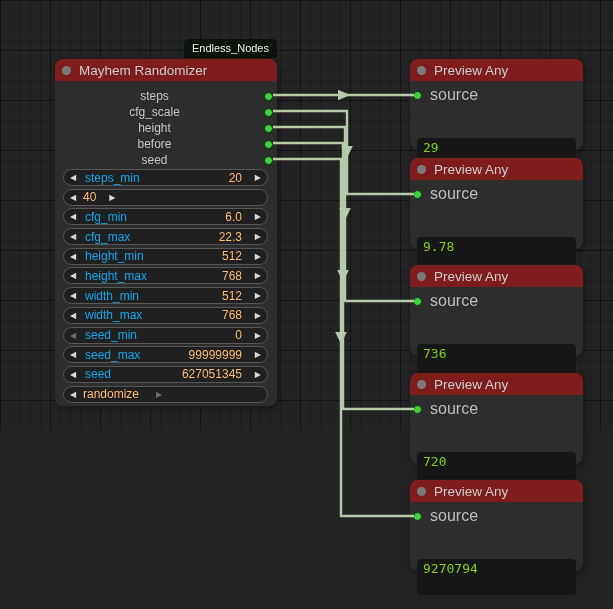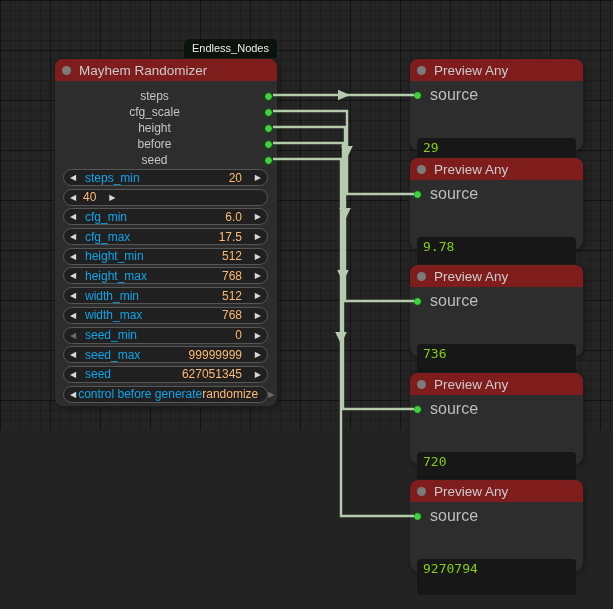--- a/index.html
+++ b/index.html
@@ -111,21 +111,21 @@
       </div>
       <div class="widget">
         <span class="warrow left">◀</span>
         <span class="wlabel">cfg_min</span>
         <span class="wvalue">6.0</span>
         <span class="warrow right">▶</span>
       </div>
       <div class="widget">
         <span class="warrow left">◀</span>
         <span class="wlabel">cfg_max</span>
-        <span class="wvalue">17.5</span>
+        <span class="wvalue">22.3</span>
         <span class="warrow right">▶</span>
       </div>
       <div class="widget">
         <span class="warrow left">◀</span>
         <span class="wlabel">height_min</span>
         <span class="wvalue">512</span>
         <span class="warrow right">▶</span>
       </div>
       <div class="widget">
         <span class="warrow left">◀</span>
@@ -158,21 +158,20 @@
         <span class="warrow right">▶</span>
       </div>
       <div class="widget">
         <span class="warrow left">◀</span>
         <span class="wlabel">seed</span>
         <span class="wvalue">627051345</span>
         <span class="warrow right">▶</span>
       </div>
       <div class="widget">
         <span class="warrow left">◀</span>
-        <span class="wlabel">control before generate</span>
         <span class="wvalue boldval">randomize</span>
         <span class="warrow right dim">▶</span>
       </div>
     </div>
   </div>
 
   <div class="node preview p0">
     <div class="titlebar">
       <span class="tdot"></span>
       <span class="ttext">Preview Any</span>

